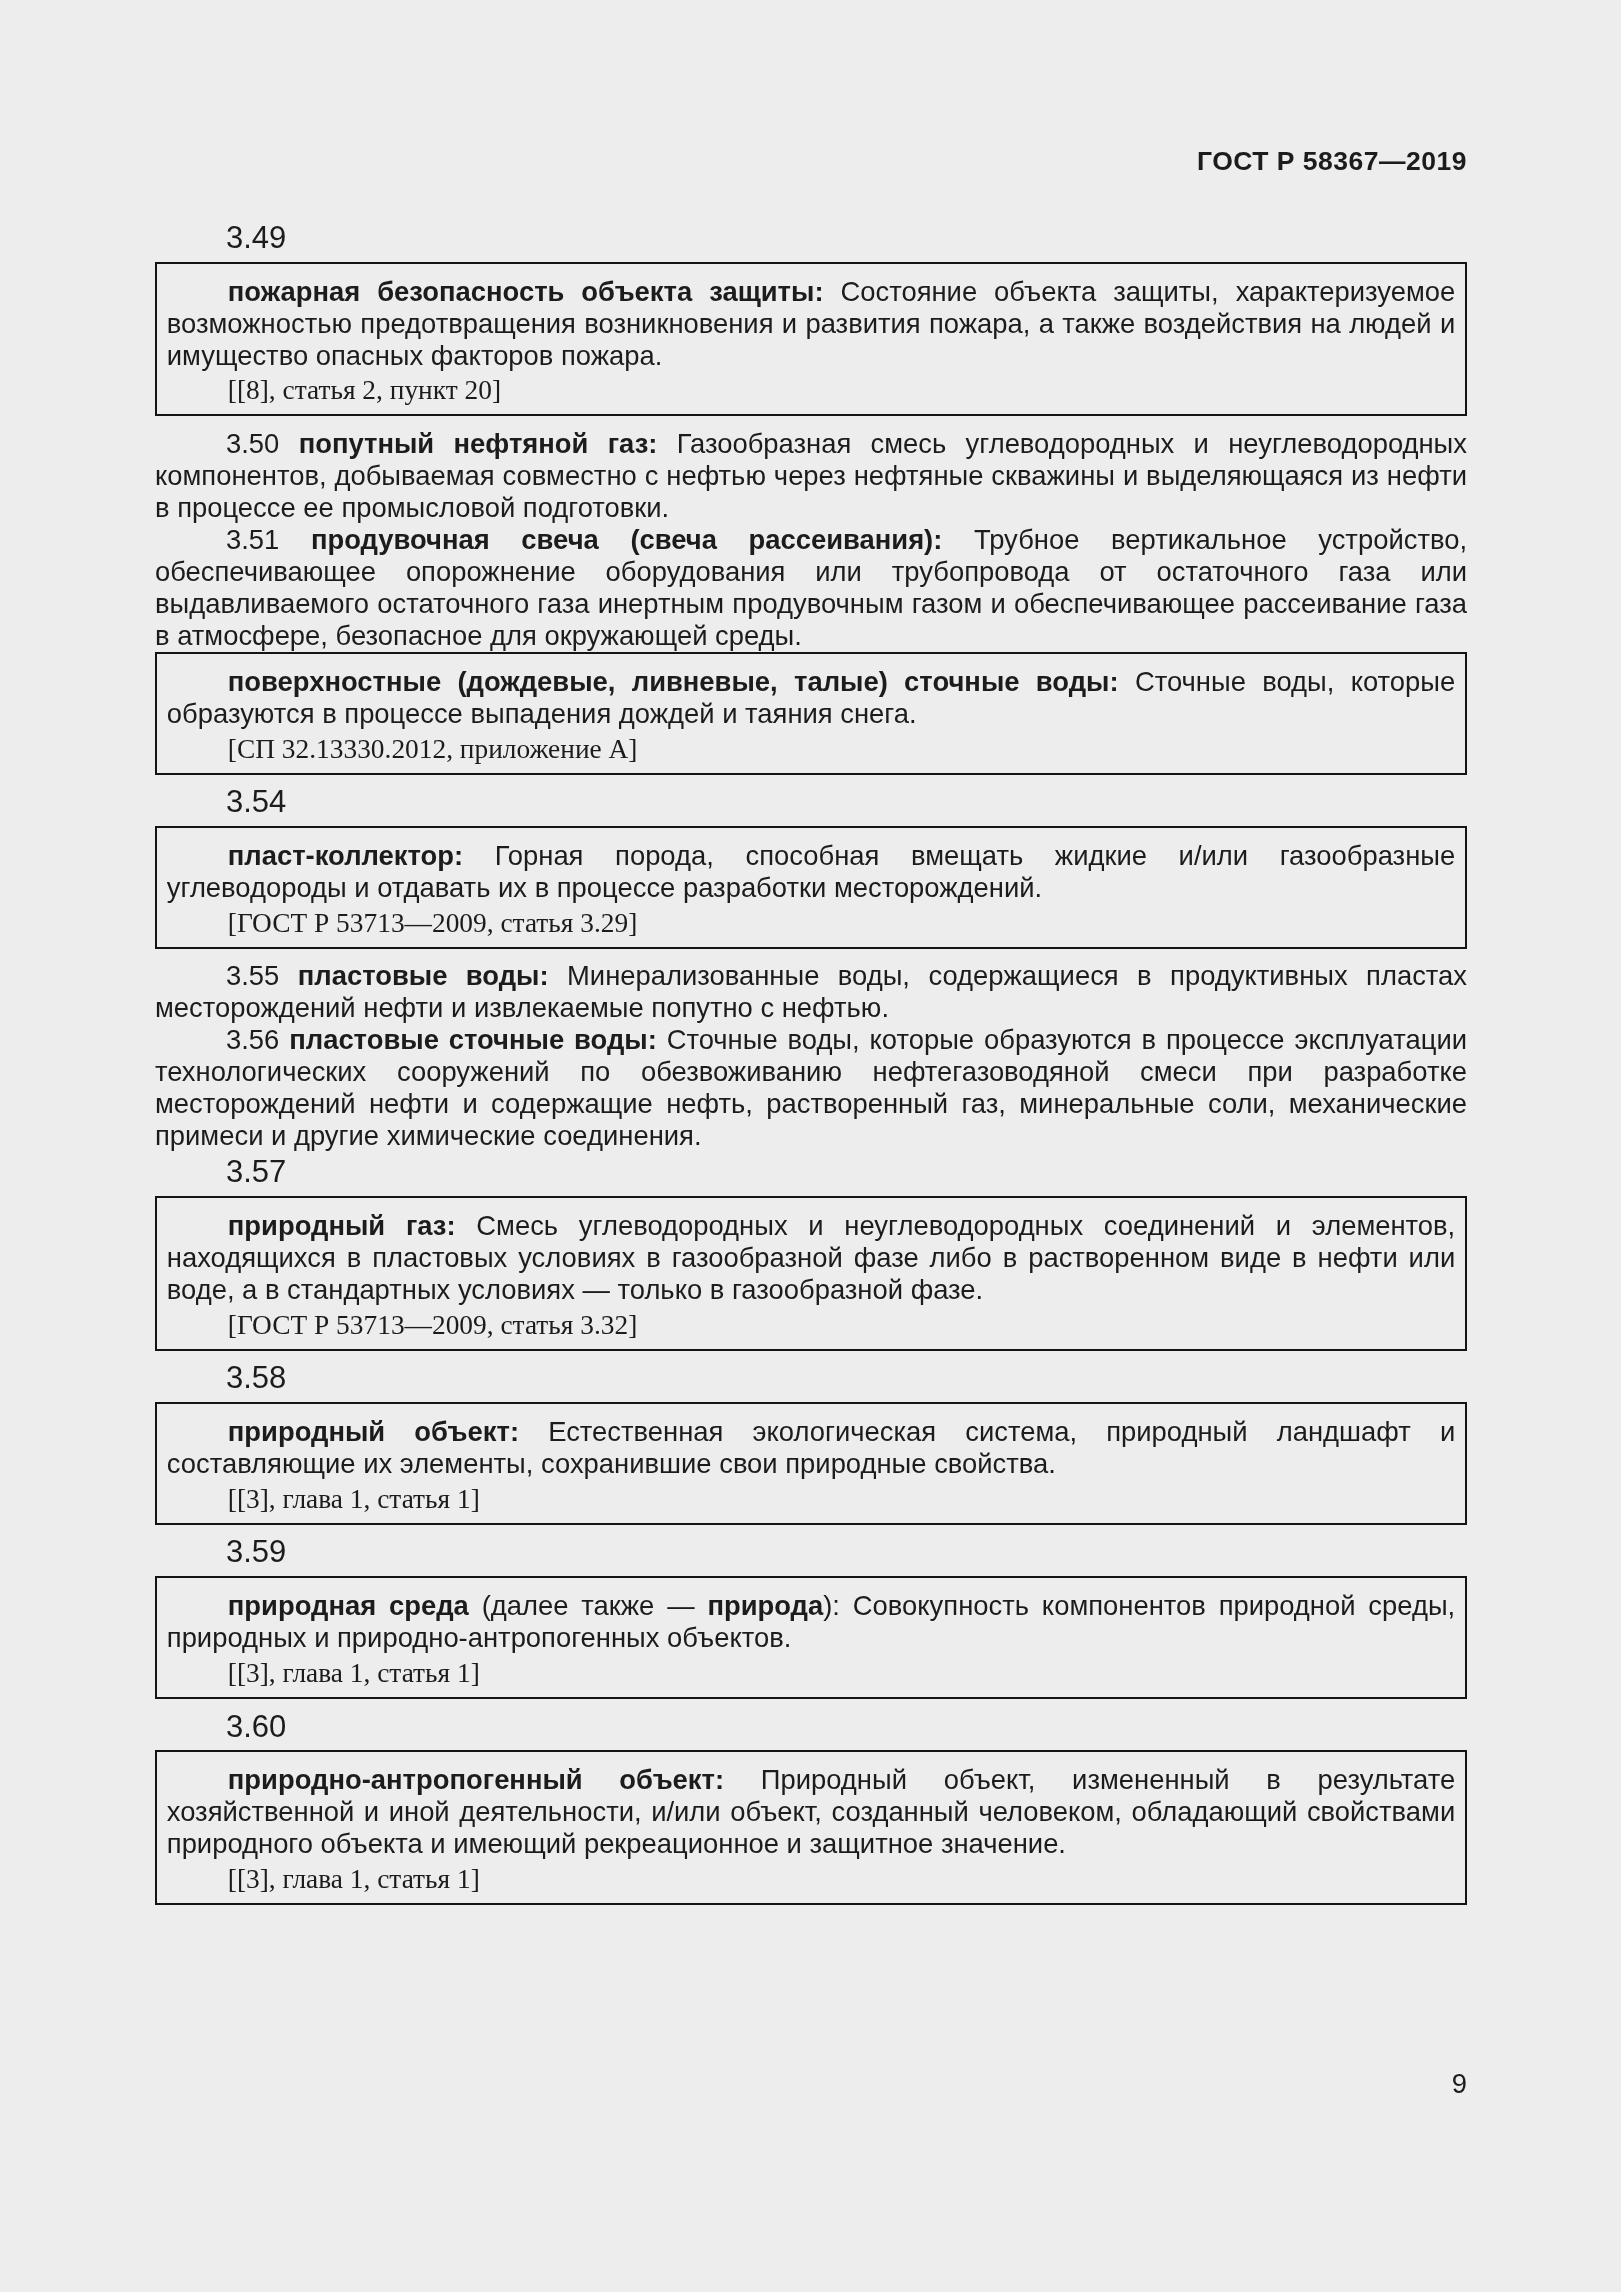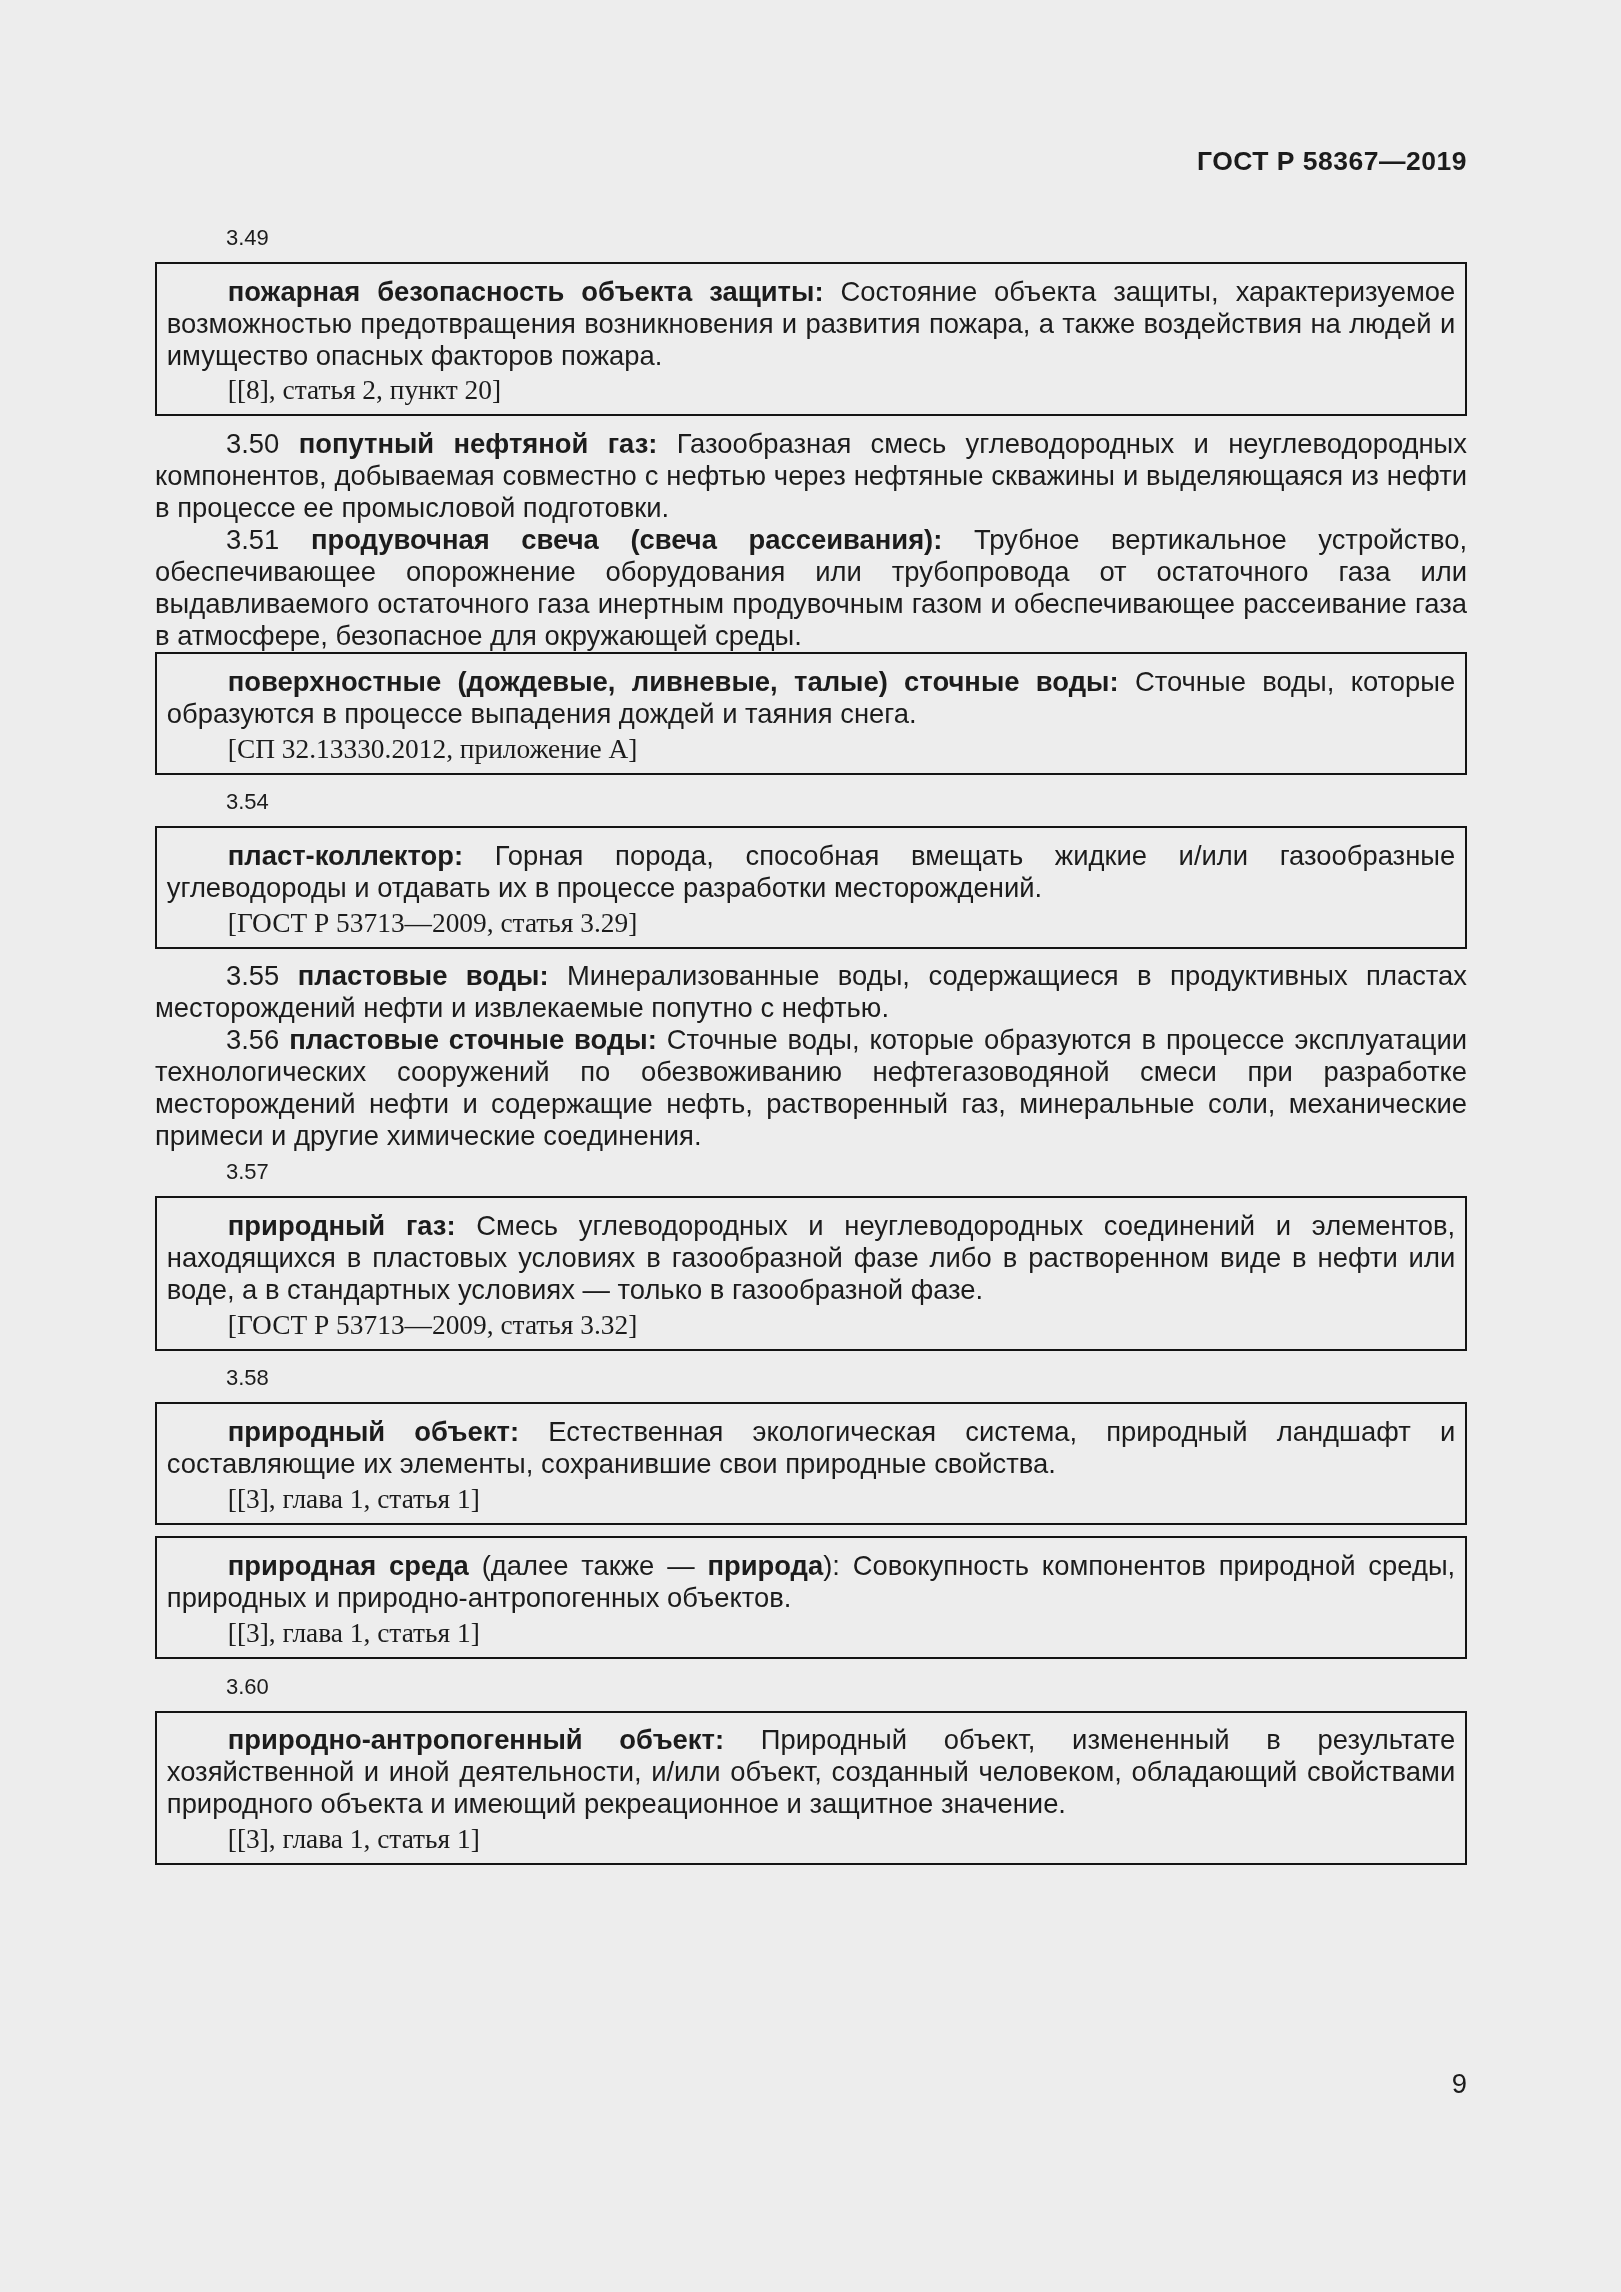--- a/index.html
+++ b/index.html
@@ -27,21 +27,21 @@
   .doc-header{
     margin:0 0 45px 0;
     font-size:26.5px;
     line-height:32px;
     font-weight:bold;
     text-align:right;
     letter-spacing:0.5px;
   }
   .num-label{
     margin:3.9px 0 7.8px 0;
-    font-size:22px;
+    font-size:31px;
     line-height:32px;
     text-indent:71px;
   }
   .para{
     margin:0;
     font-size:27.4px;
     line-height:32px;
     text-align:justify;
     text-indent:71px;
   }
@@ -103,20 +103,21 @@
         <p class="num-label">3.57</p>
         <div class="def-box">
           <p class="def"><b>природный газ:</b><span> Смесь углеводородных и неуглеводородных соединений и элементов, находящихся в пластовых условиях в газообразной фазе либо в растворенном виде в нефти или воде, а в стандартных условиях — только в газообразной фазе.</span></p>
           <p class="cite">[ГОСТ Р 53713—2009, статья 3.32]</p>
         </div>
         <p class="num-label">3.58</p>
         <div class="def-box">
           <p class="def"><b>природный объект:</b><span> Естественная экологическая система, природный ландшафт и составляющие их элементы, сохранившие свои природные свойства.</span></p>
           <p class="cite">[[3], глава 1, статья 1]</p>
         </div>
+        <p class="num-label">3.59</p>
         <div class="def-box">
           <p class="def"><b>природная среда</b><span> (далее также — </span><b>природа</b><span>): Совокупность компонентов природной среды, природных и природно-антропогенных объектов.</span></p>
           <p class="cite">[[3], глава 1, статья 1]</p>
         </div>
         <p class="num-label">3.60</p>
         <div class="def-box">
           <p class="def"><b>природно-антропогенный объект:</b><span> Природный объект, измененный в результате хозяйственной и иной деятельности, и/или объект, созданный человеком, обладающий свойствами природного объекта и имеющий рекреационное и защитное значение.</span></p>
           <p class="cite">[[3], глава 1, статья 1]</p>
         </div>
       </div>

